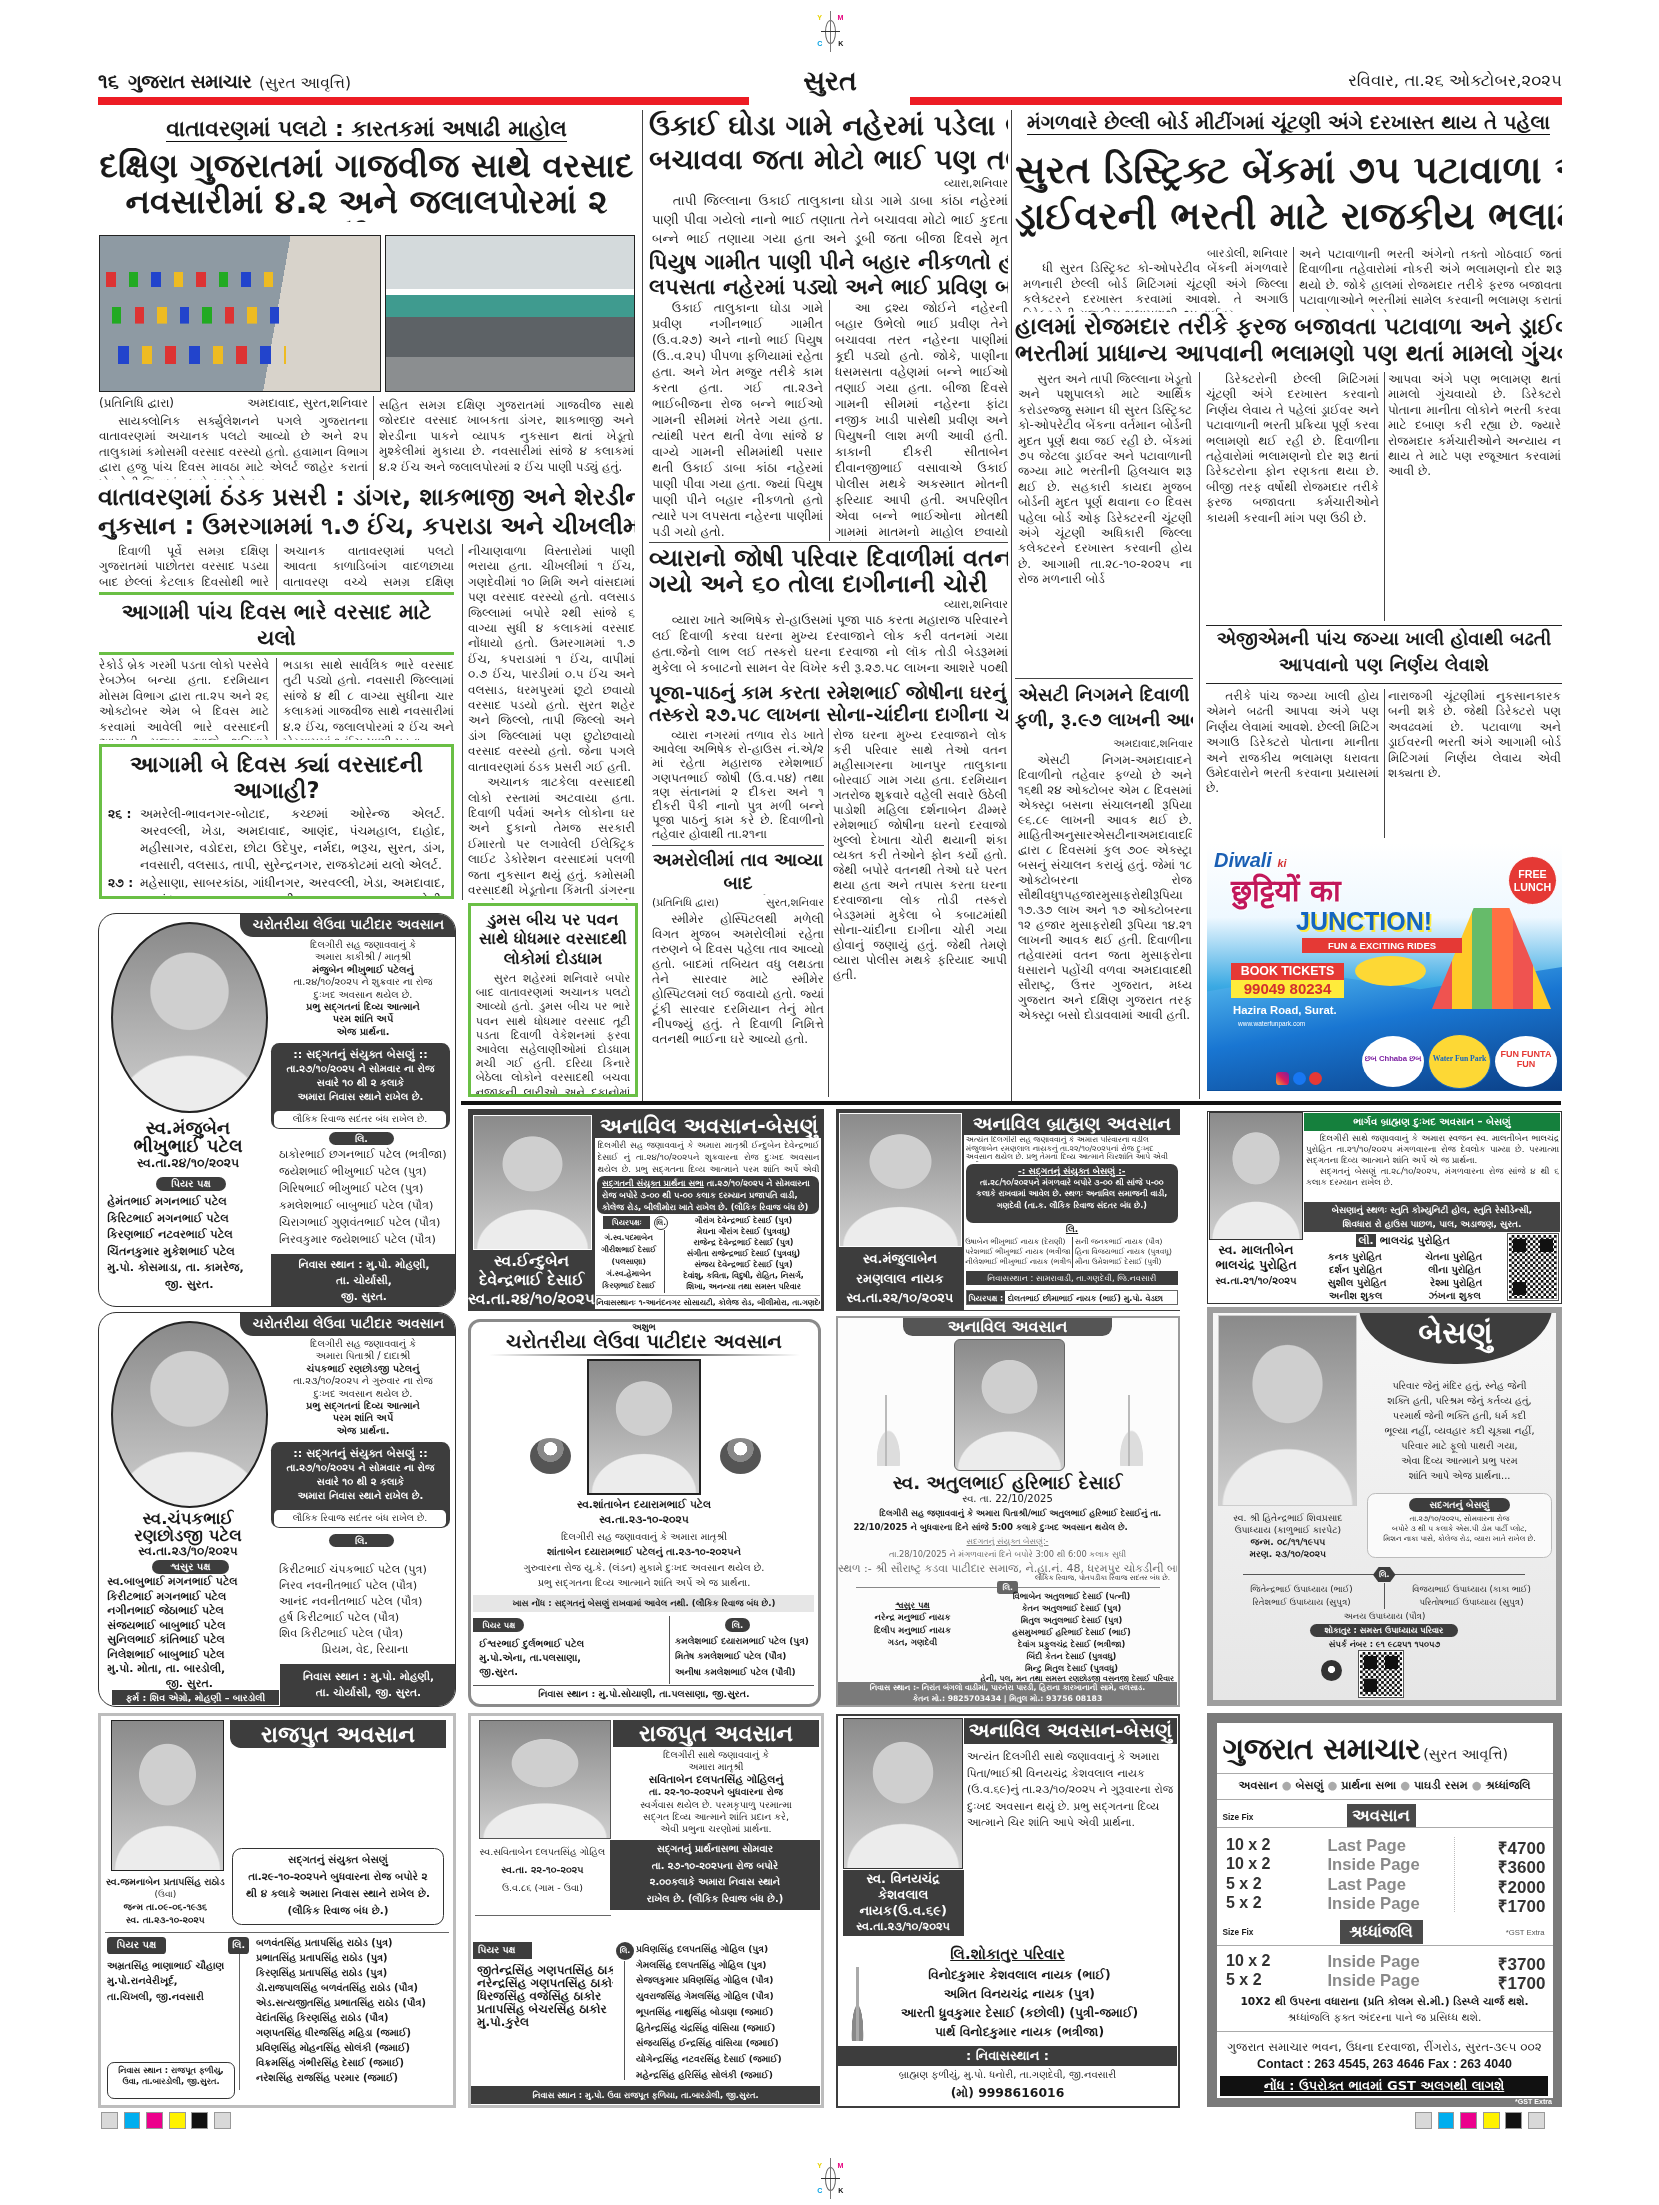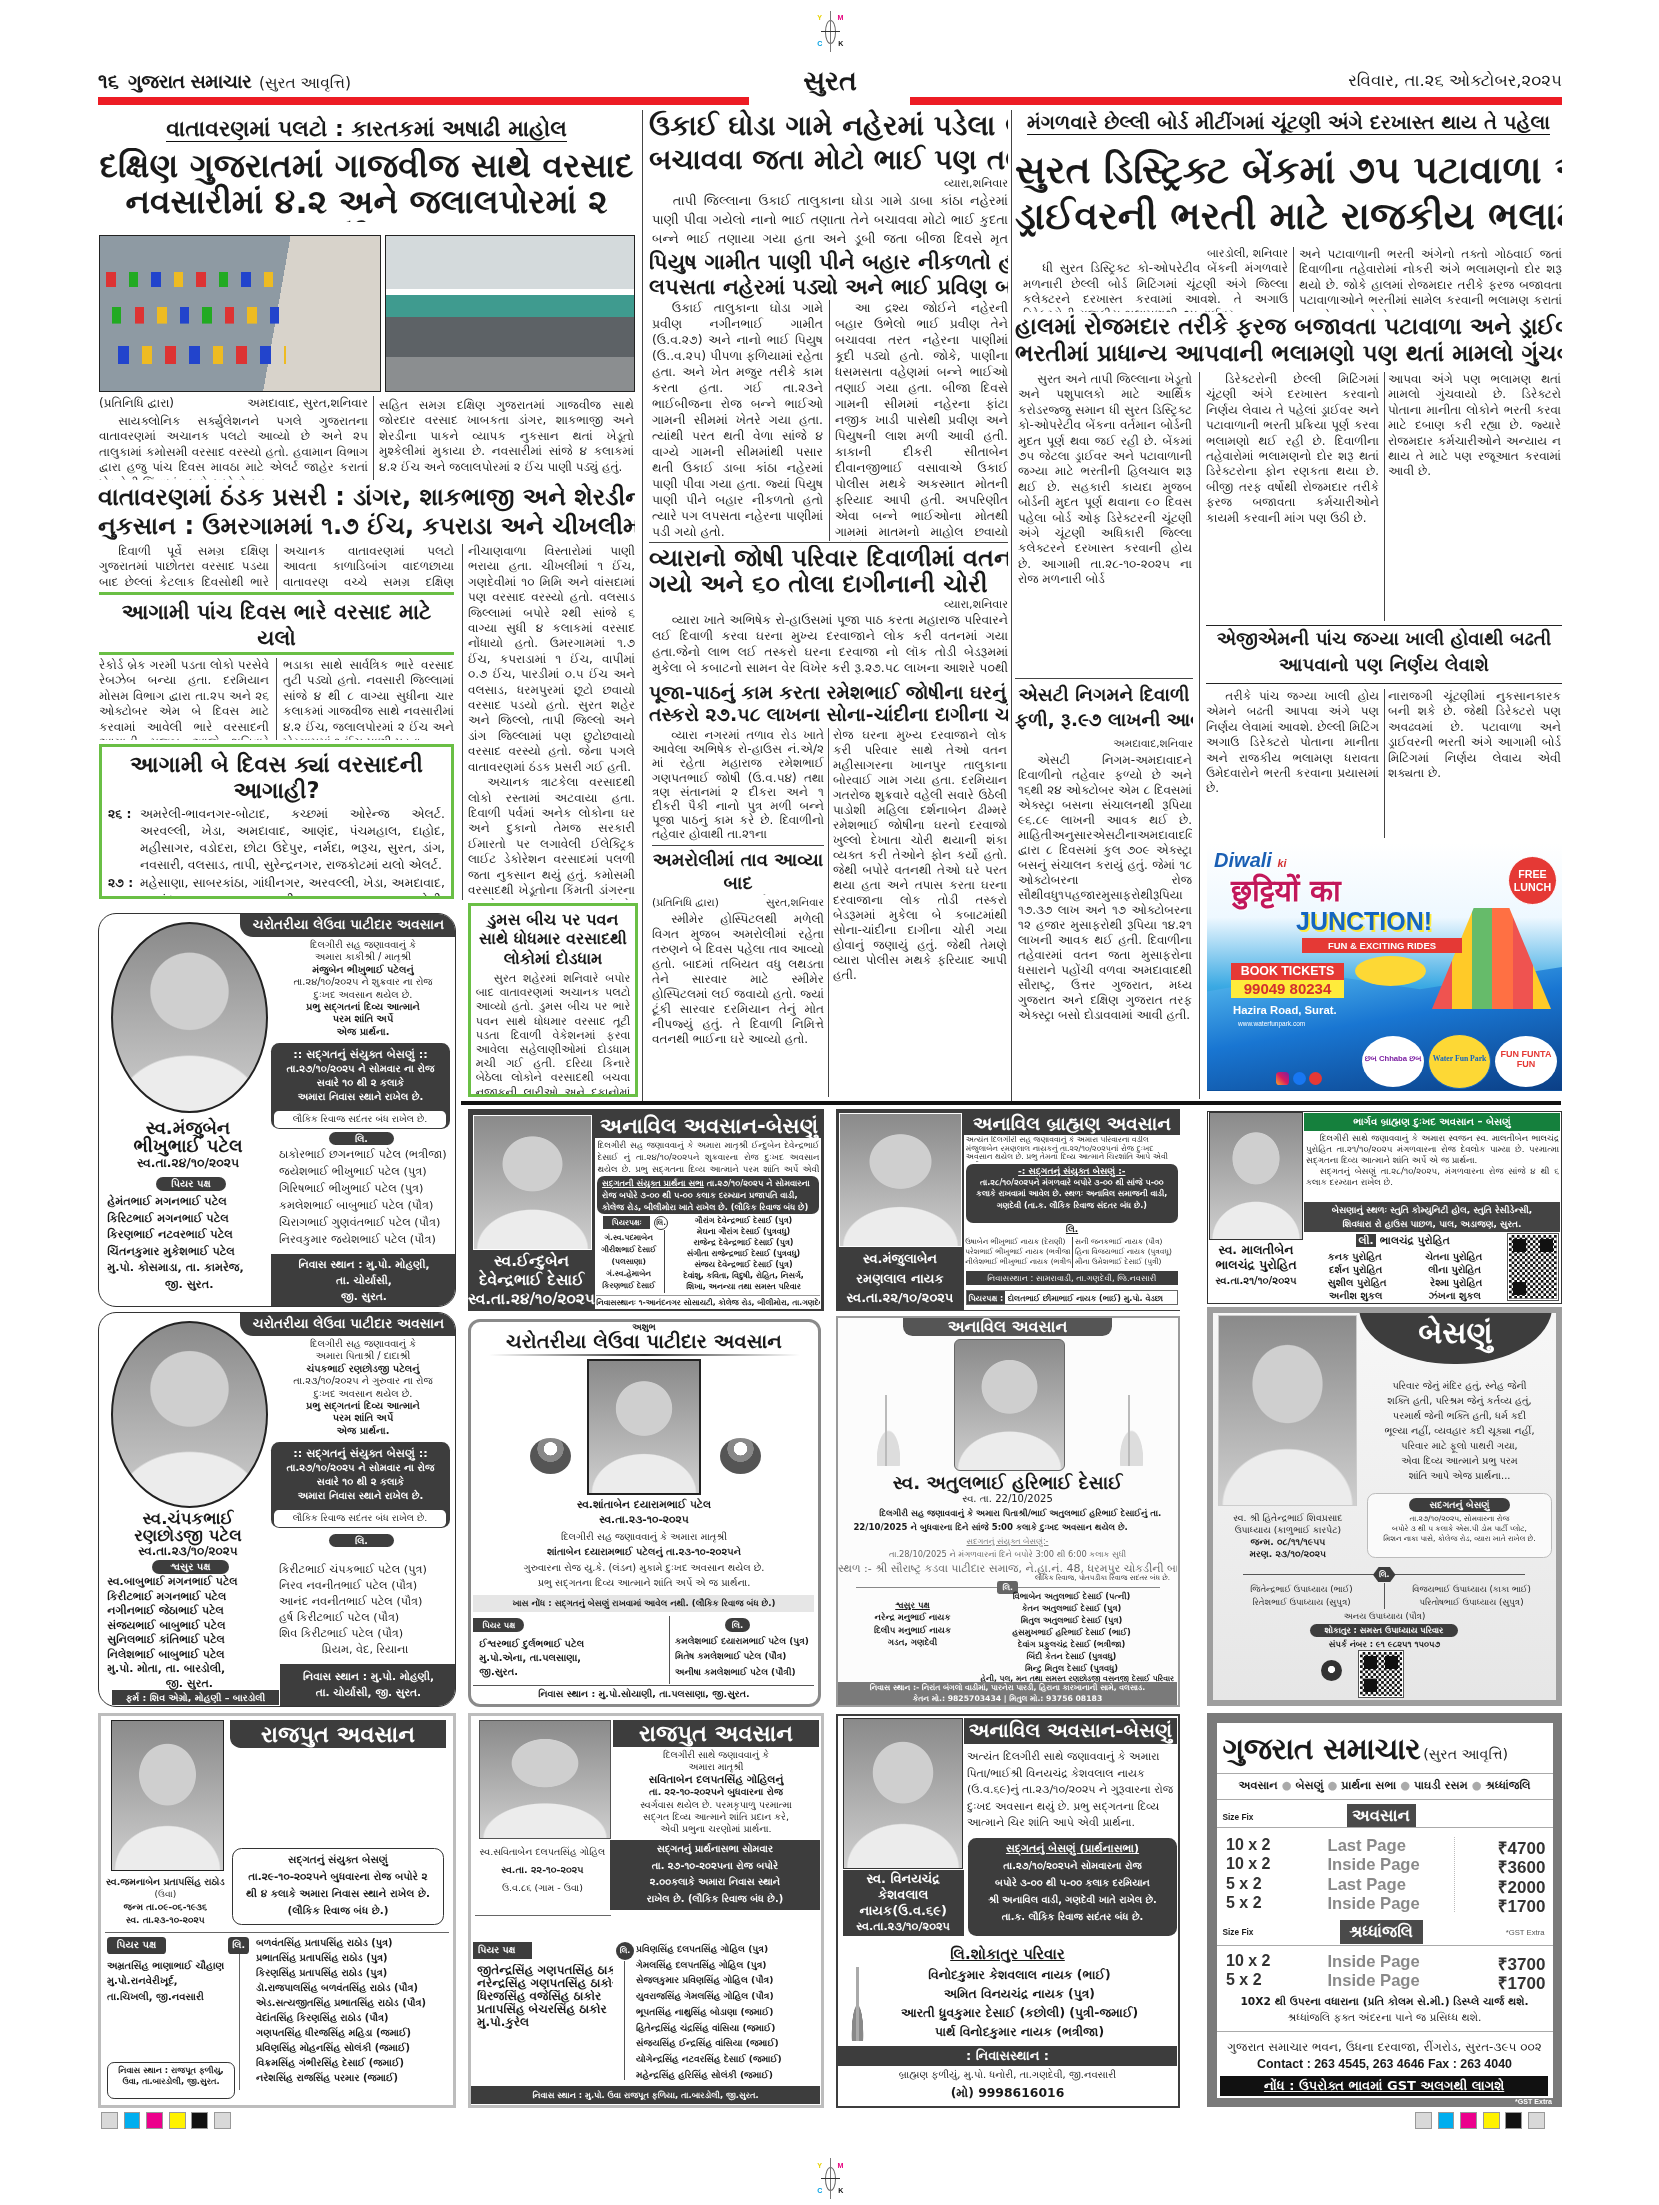--- a/index.html
+++ b/index.html
@@ -634,27 +634,20 @@
 <div class="a ov" style="left:836px;top:1714px;width:344px;height:394px;border:2.4px solid #3d3d3d;background:#fff">
   <div class="a portrait" style="left:4.7px;top:2.4px;width:120px;height:151px;border:1.8px solid #333"></div>
   <div class="a dark c b" style="left:4.7px;top:154px;width:121px;height:66px;font-size:13px;line-height:16px;padding-top:1.2px">
     <div>સ્વ. વિનયચંદ્ર</div>
     <div>કેશવલાલ</div>
     <div>નાયક(ઉ.વ.૬૯)</div>
     <div style="font-size:11.3px">સ્વ.તા.૨૩/૧૦/૨૦૨૫</div>
   </div>
   <div class="a dark c b" style="left:126px;top:2.4px;width:213px;height:26px;font-size:19.6px;line-height:26px;white-space:nowrap">અનાવિલ અવસાન-બેસણું</div>
   <div class="a" style="left:129px;top:33px;width:209px;height:83px;font-size:11px;line-height:16.6px;overflow:hidden">અત્યંત દિલગીરી સાથે જણાવવાનું કે અમારા પિતા/ભાઈશ્રી વિનયચંદ્ર કેશવલાલ નાયક (ઉ.વ.૬૯)નું તા.૨૩/૧૦/૨૦૨૫ ને ગુરૂવારના રોજ દુઃખદ અવસાન થયું છે. પ્રભુ સદ્ગતના દિવ્ય આત્માને ચિર શાંતિ આપે એવી પ્રાર્થના.</div>
-  <div class="a dark c b" style="left:130px;top:122px;width:209px;height:98px;border-radius:8.3px;font-size:9.8px;line-height:17px;padding-top:2.4px">
-    <div style="text-decoration:underline;font-size:11px">સદ્ગતનું બેસણું (પ્રાર્થનાસભા)</div>
-    <div>તા.૨૭/૧૦/૨૦૨૫ને સોમવારના રોજ</div>
-    <div>બપોરે ૩-૦૦ થી ૫-૦૦ કલાક દરમિયાન</div>
-    <div>શ્રી અનાવિલ વાડી, ગણદેવી ખાતે રાખેલ છે.</div>
-    <div>તા.ક. લૌકિક રિવાજ સદંતર બંધ છે.</div>
-  </div>
   <div class="a c b" style="left:0;top:229px;width:339px;font-size:15px;text-decoration:underline">લિ.શોકાતુર પરિવાર</div>
   <div class="a" style="left:6px;top:251px;width:27px;height:74px;background:linear-gradient(90deg,transparent 46%,#aaa 46% 54%,transparent 54%),radial-gradient(ellipse at 50% 92%,#888 0 30%,transparent 32%)"></div>
   <div class="a c list b" style="left:24px;top:249px;width:315px;font-size:12.4px;line-height:19px">
     <div>વિનોદકુમાર કેશવલાલ નાયક (ભાઈ)</div>
     <div>અમિત વિનયચંદ્ર નાયક (પુત્ર)</div>
     <div>આરતી ધ્રુવકુમાર દેસાઈ (કછોલી) (પુત્રી-જમાઈ)</div>
     <div>પાર્થ વિનોદકુમાર નાયક (ભત્રીજા)</div>
   </div>
   <div class="a dark c b" style="left:0;top:330px;width:339px;height:20px;font-size:13px;line-height:20px">: નિવાસસ્થાન :</div>
   <div class="a c" style="left:0;top:353px;width:339px;font-size:10px">બ્રાહ્મણ ફળીયું, મુ.પો. ધનોરી, તા.ગણદેવી, જી.નવસારી</div>

